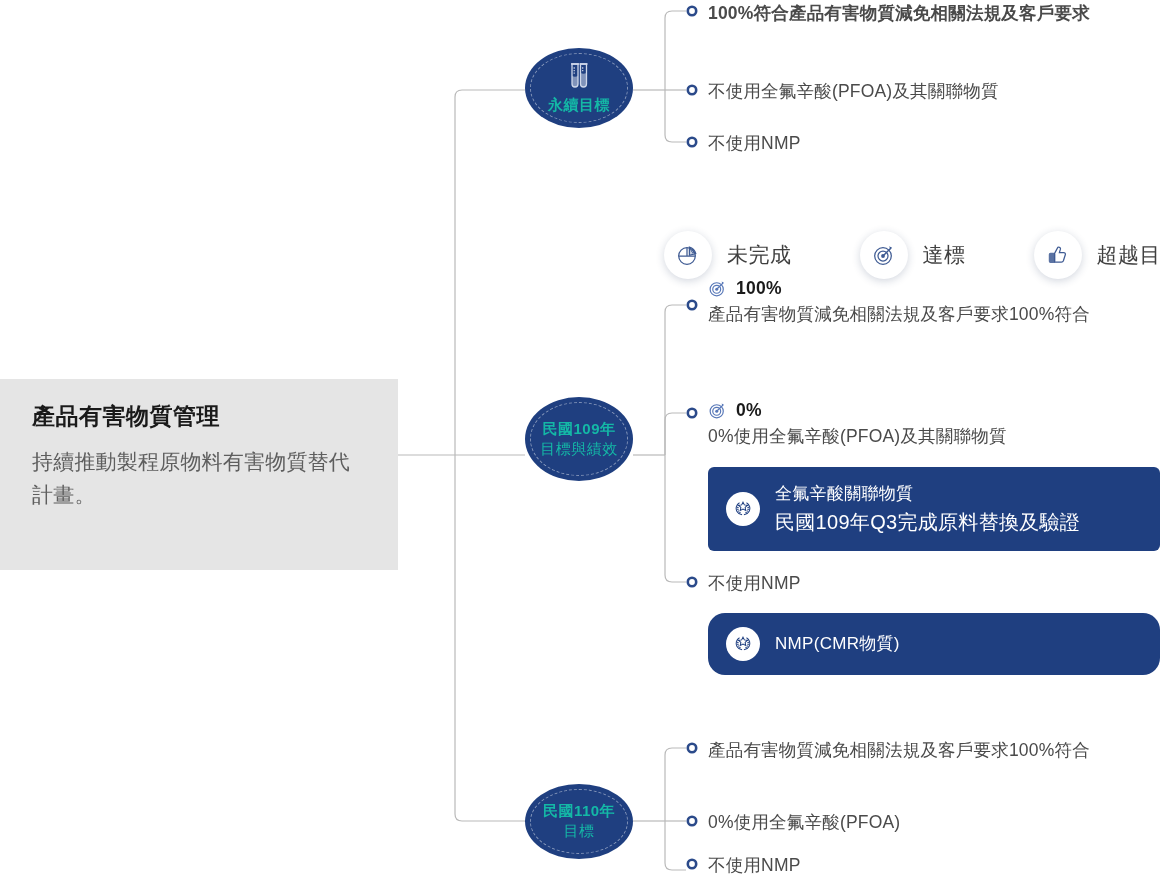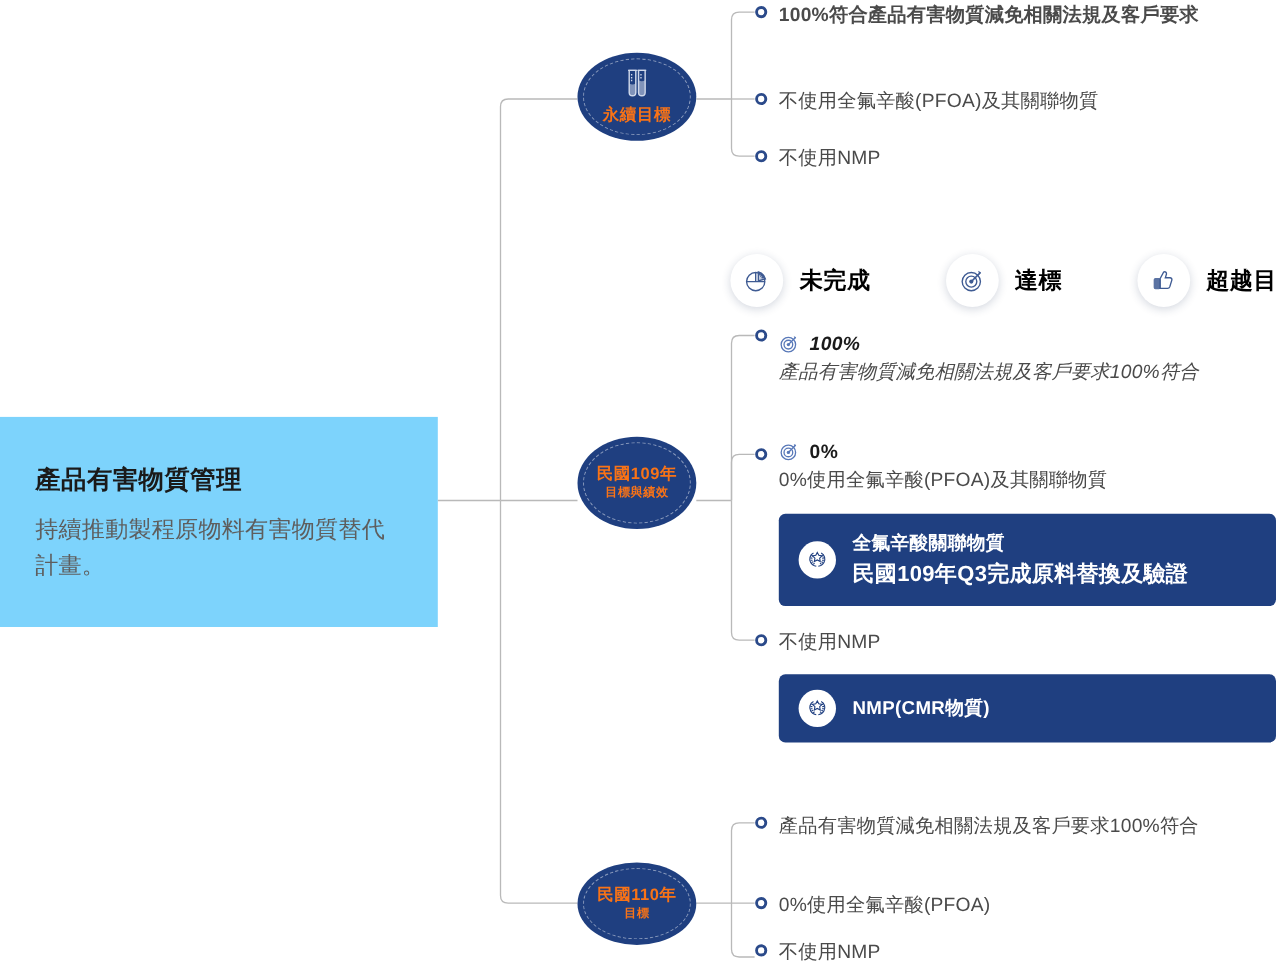--- a/index.html
+++ b/index.html
@@ -8,73 +8,73 @@
     font-family:"Liberation Sans","DejaVu Sans",sans-serif;
     color:#3c3c3c;
     -webkit-font-smoothing:antialiased;
   }
   #canvas{position:absolute;inset:0;width:1160px;height:878px;}
   svg.lines{position:absolute;left:0;top:0;width:1160px;height:878px;pointer-events:none;}
 
   
   .topic-panel{
     position:absolute;left:0;top:379px;width:398px;height:191px;
-    background:#7dd3fc;box-sizing:border-box;
-    padding:44px 32px 0 32px;
+    background:#e5e5e5;box-sizing:border-box;
+    padding:24px 32px 0 32px;
   }
   .topic-title{
     font-size:23px;font-weight:bold;color:#1a1a1a;letter-spacing:.5px;
     margin:0 0 14px 0;line-height:1.2;
   }
   .topic-desc{
     font-size:21px;color:#5e5e5e;line-height:1.6;margin:0;letter-spacing:.2px;
   }
 
   
   .node{
     position:absolute;border-radius:50%;background:#1f3f80;
     display:flex;flex-direction:column;align-items:center;justify-content:center;
-    color:#f97316;text-align:center;
+    color:#14b8a6;text-align:center;
   }
   .node::after{
     content:"";position:absolute;left:5px;top:5px;right:5px;bottom:5px;
     border-radius:50%;border:1px dashed rgba(255,255,255,.45);
   }
   .node .n-line1{font-size:15px;font-weight:bold;letter-spacing:.5px;line-height:1.25;position:relative;z-index:2;}
-  .node .n-line2{font-size:11px;font-weight:bold;letter-spacing:.5px;line-height:1.3;position:relative;z-index:2;}
+  .node .n-line2{font-size:15px;font-weight:normal;letter-spacing:.5px;line-height:1.3;position:relative;z-index:2;}
   .node .n-icon{position:relative;z-index:2;margin-bottom:3px;display:block;}
 
   #node-sustain{left:525px;top:48px;width:108px;height:80px;}
   #node-y109{left:525px;top:397px;width:108px;height:84px;}
   #node-y110{left:525px;top:784px;width:108px;height:75px;}
 
   
   .legend{position:absolute;left:664px;top:226px;height:58px;display:flex;align-items:center;}
   .legend-item{display:flex;align-items:center;margin-right:68px;}
   .legend-item:last-child{margin-right:0;}
   .legend-badge{
     width:48px;height:48px;border-radius:50%;background:#ffffff;
     box-shadow:0 2px 9px rgba(30,50,90,.20);
     display:flex;align-items:center;justify-content:center;flex:0 0 auto;
   }
   .legend-label{
-    font-size:21px;font-weight:bold;color:#000000;margin-left:15px;white-space:nowrap;letter-spacing:.5px;
+    font-size:21px;font-weight:normal;color:#404040;margin-left:15px;white-space:nowrap;letter-spacing:.5px;
   }
 
   
   .item{position:absolute;width:460px;}
   .item-text{font-size:17.5px;line-height:1.55;color:#4a4a4a;letter-spacing:.2px;}
   .item-head{display:flex;align-items:center;margin-bottom:2px;}
   .item-head .score{font-size:17.5px;font-weight:bold;color:#1a1a1a;margin-left:9px;letter-spacing:.3px;}
 
   
   .callout{
     position:absolute;left:708px;width:452px;background:#1f3f80;color:#ffffff;
     border-radius:6px;display:flex;align-items:center;
-    padding:14px 0 14px 18px;box-sizing:border-box;font-weight:bold;
+    padding:14px 0 14px 18px;box-sizing:border-box;
   }
   .callout-badge{
     width:34px;height:34px;border-radius:50%;background:#ffffff;flex:0 0 auto;
     display:flex;align-items:center;justify-content:center;margin-right:15px;
   }
   .callout-body{display:flex;flex-direction:column;}
   .callout-l1{font-size:17px;line-height:1.5;letter-spacing:.3px;}
   .callout-l2{font-size:20px;line-height:1.5;letter-spacing:.3px;}
 
   .ico{display:block;}
@@ -194,21 +194,21 @@
   <div class="item" style="left:708px;top:0px;width:452px;font-weight:bold;">
     <div class="item-text">100%符合產品有害物質減免相關法規及客戶要求</div>
   </div>
   <div class="item" style="left:708px;top:78px;">
     <div class="item-text">不使用全氟辛酸(PFOA)及其關聯物質</div>
   </div>
   <div class="item" style="left:708px;top:130px;">
     <div class="item-text">不使用NMP</div>
   </div>
 
-  <div class="item" style="left:708px;top:302px;width:400px;font-style:italic;">
+  <div class="item" style="left:708px;top:278px;width:400px;">
     <div class="item-head">
       <span>
         <svg class="ico" width="19" height="19" viewBox="0 0 24 24" fill="none" stroke="#5878b8" stroke-width="1.5">
           <circle cx="11" cy="13" r="8.3"></circle>
           <circle cx="11" cy="13" r="5"></circle>
           <circle cx="11" cy="13" r="1.9" fill="#5878b8" stroke="none"></circle>
           <path d="M11 13 L19.4 4.6" stroke-width="1.6"></path>
           <path d="M17.2 3.2 l2.4 1.2 -1.2 2.4 z" fill="#5878b8" stroke="none"></path>
         </svg>
       </span>
@@ -246,21 +246,21 @@
         <path d="M6.1 7.6 l1.9 .7 M5.2 10 l2 .4 M5.3 12.4 l2 -.1 M6.2 14.6 l1.8 -.7 M7.8 16.5 l1.5 -1.2"></path>
         <path d="M17.9 7.6 l-1.9 .7 M18.8 10 l-2 .4 M18.7 12.4 l-2 -.1 M17.8 14.6 l-1.8 -.7 M16.2 16.5 l-1.5 -1.2"></path>
       </svg>
     </span>
     <span class="callout-body">
       <span class="callout-l1">全氟辛酸關聯物質</span>
       <span class="callout-l2">民國109年Q3完成原料替換及驗證</span>
     </span>
   </div>
 
-  <div class="callout" style="top:613px;">
+  <div class="callout" style="top:613px;border-radius:17px;">
     <span class="callout-badge">
       <svg class="ico" width="22" height="22" viewBox="0 0 24 24" fill="none" stroke="#1f3f80" stroke-width="1.1">
         <path d="M12 4.6 l1.5 2.9 3.2 .5 -2.35 2.3 .55 3.2 -2.9 -1.5 -2.9 1.5 .55 -3.2 -2.35 -2.3 3.2 -.5 z"></path>
         <path d="M8.2 5.2 C4.6 7 3.6 11.4 5.4 14.6 C6.6 16.8 8.7 18 11 18.3"></path>
         <path d="M15.8 5.2 C19.4 7 20.4 11.4 18.6 14.6 C17.4 16.8 15.3 18 13 18.3"></path>
         <path d="M6.1 7.6 l1.9 .7 M5.2 10 l2 .4 M5.3 12.4 l2 -.1 M6.2 14.6 l1.8 -.7 M7.8 16.5 l1.5 -1.2"></path>
         <path d="M17.9 7.6 l-1.9 .7 M18.8 10 l-2 .4 M18.7 12.4 l-2 -.1 M17.8 14.6 l-1.8 -.7 M16.2 16.5 l-1.5 -1.2"></path>
       </svg>
     </span>
     <span class="callout-body">

